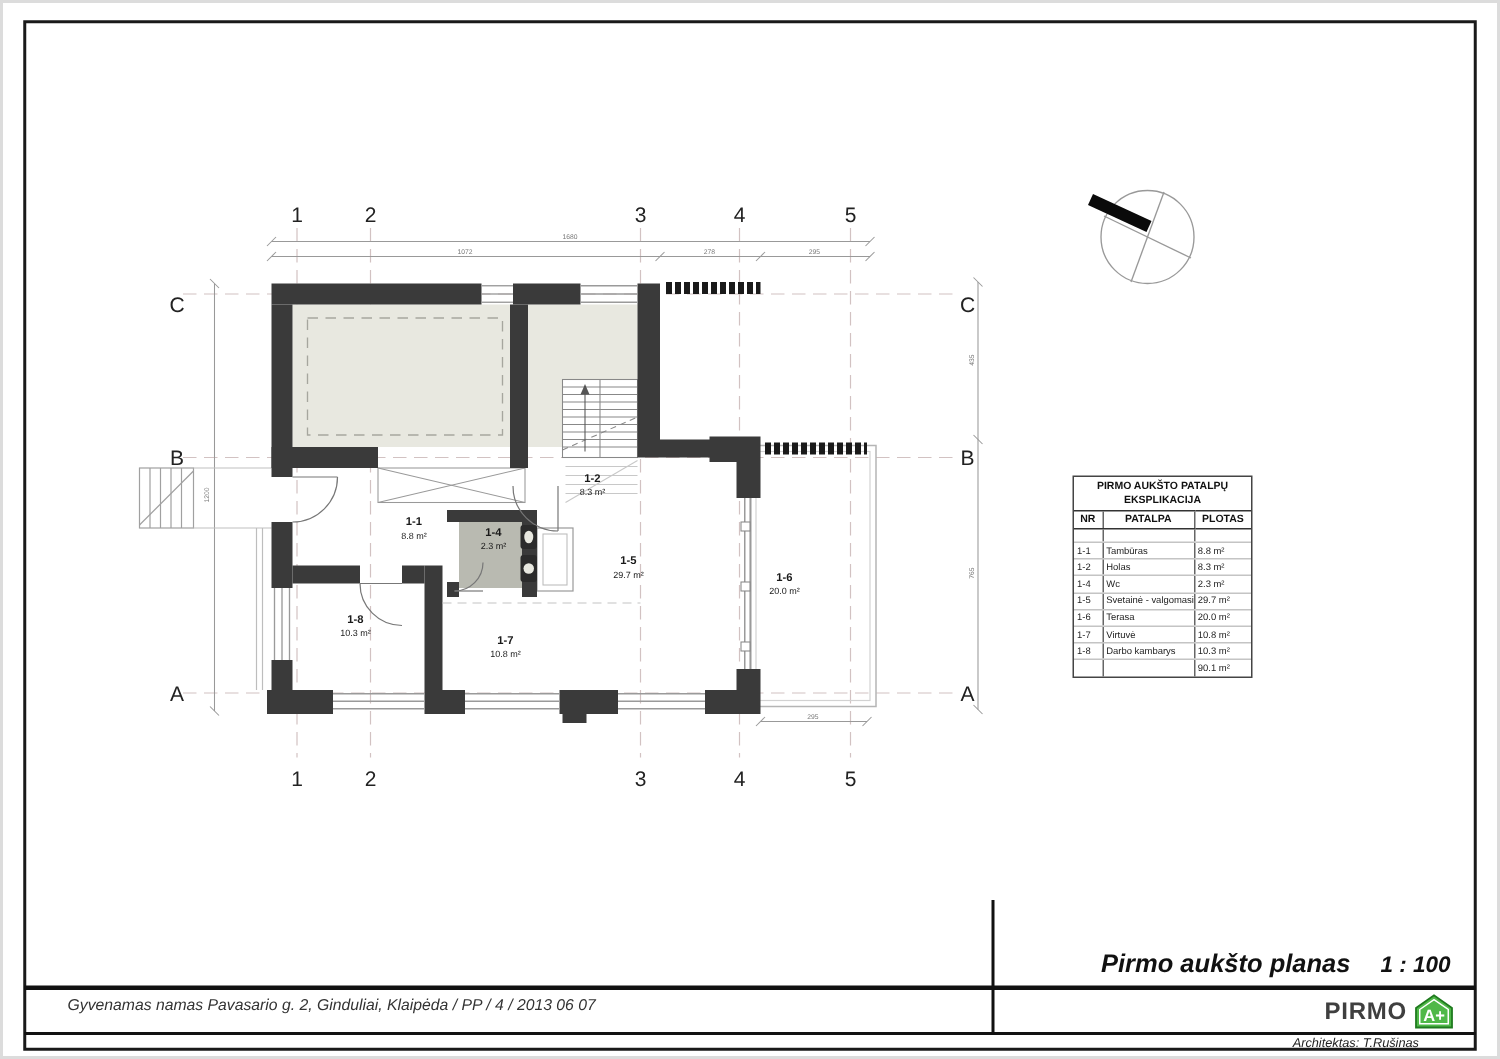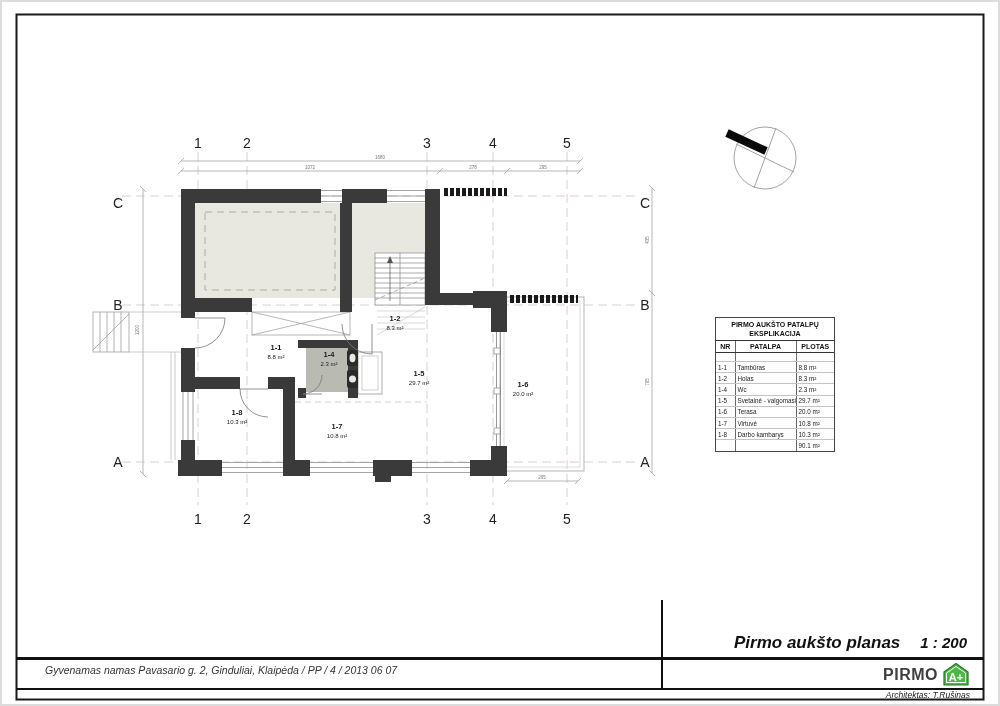--- a/index.html
+++ b/index.html
@@ -9,21 +9,21 @@
   
   .thick-line{position:absolute;left:16px;width:968px;height:3px;background:#111;top:657px;}
   .second-line{position:absolute;left:16px;width:968px;height:1.5px;background:#111;top:688px;}
   .tb-vline{position:absolute;left:661px;top:600px;width:1.5px;height:89px;background:#111;}
   .sheet-title-row{position:absolute;right:33px;top:633px;display:flex;align-items:baseline;gap:20px;}
   .sheet-title{font-size:17px;font-weight:bold;font-style:italic;color:#111;}
   .sheet-scale{font-size:15px;font-weight:bold;font-style:italic;color:#111;}
   .footer-address{position:absolute;left:45px;top:664px;font-size:10.5px;font-style:italic;color:#333;}
   .brand-row{position:absolute;right:30px;top:662px;display:flex;align-items:center;gap:4px;}
   .brand-name{font-size:16px;font-weight:bold;color:#3f3f3f;letter-spacing:0.5px;}
-  .architect{position:absolute;right:30px;top:690px;font-size:8.5px;font-style:italic;color:#222;}
+  .architect{position:absolute;right:54px;top:690px;font-size:8.5px;font-style:italic;color:#222;}
   
   #legend{position:absolute;left:715px;top:317px;width:118px;border:1px solid #444;background:#fff;}
   #legend .ttl{font-size:7px;font-weight:bold;text-align:center;line-height:8.5px;padding:3px 1px 2px 1px;color:#111;}
   #legend table{border-collapse:collapse;width:100%;table-layout:fixed;}
   #legend col.c-nr{width:19px;}#legend col.c-name{width:61px;}#legend col.c-area{width:38px;}
   #legend th{font-size:7px;font-weight:bold;border-top:1px solid #333;border-bottom:1px solid #333;
              padding:2px 0;color:#111;}
   #legend th,#legend td{border-left:1px solid #666;}
   #legend th:first-child,#legend td:first-child{border-left:none;}
   #legend td{font-size:6.3px;color:#222;height:10.2px;padding:0 0 0 2px;border-bottom:0.5px solid #c4c4c4;
@@ -334,21 +334,21 @@
     </tbody>
       </table>
   </div>
 
   <div class="thick-line"></div>
   <div class="second-line"></div>
   <div class="tb-vline"></div>
 
   <div class="sheet-title-row">
     <span class="sheet-title">Pirmo aukšto planas</span>
-    <span class="sheet-scale">1 : 200</span>
+    <span class="sheet-scale">1 : 100</span>
   </div>
 
   <div class="footer-address">Gyvenamas namas Pavasario g. 2, Ginduliai, Klaipėda / PP / 4 / 2013 06 07</div>
 
   <div class="brand-row">
     <span class="brand-name">PIRMO</span>
     <svg width="28" height="25" viewBox="0 0 28 25">
       <path d="M2 10 L14 1.5 L26 10 L26 23 L2 23 Z" fill="#4fb848" stroke="#1f7a1f" stroke-width="1.2"></path>
       <path d="M4.5 11 L14 4.5 L23.5 11 L23.5 20.5 L4.5 20.5 Z" fill="none" stroke="#ffffff" stroke-width="1"></path>
       <text x="14" y="18.5" text-anchor="middle" font-size="11" font-weight="bold" fill="#ffffff" font-family="Liberation Sans, sans-serif">A+</text>

